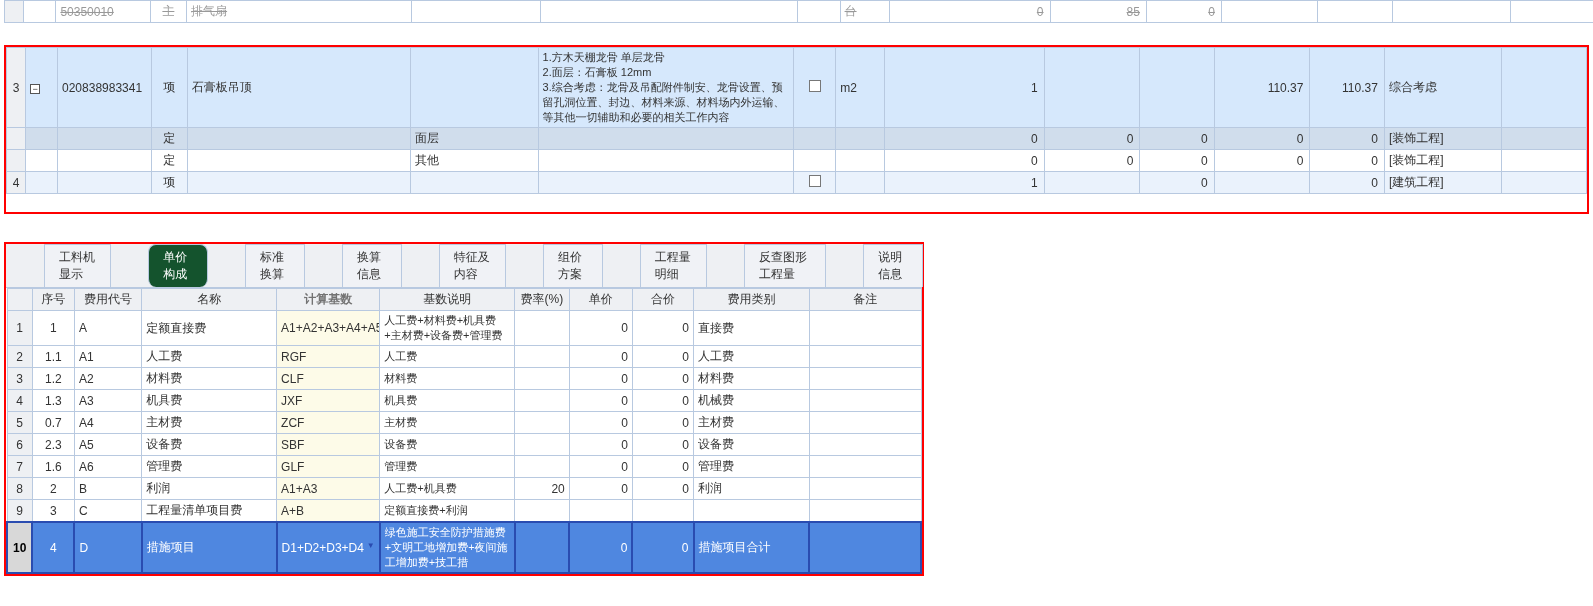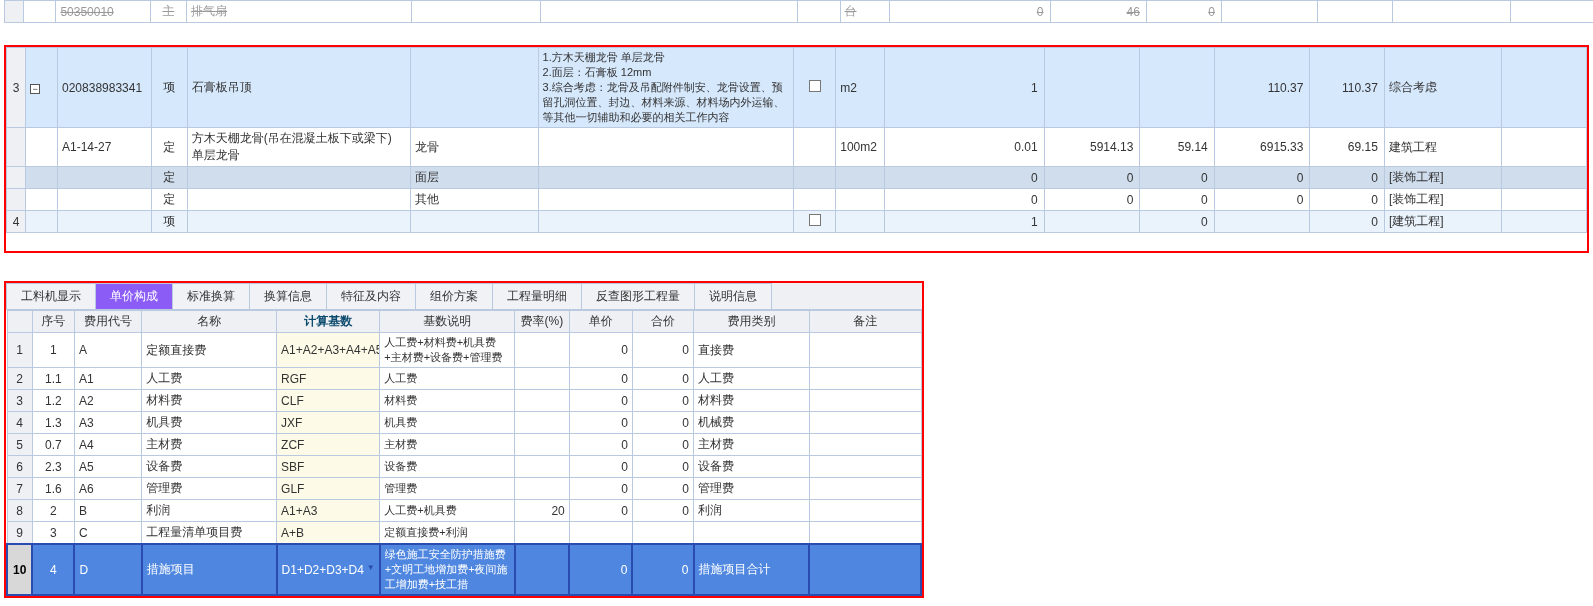--- a/index.html
+++ b/index.html
@@ -21,26 +21,26 @@
 
 
 .c0{width:18px;} .c1{width:30px;} .c2{width:88px;} .c3{width:34px;} .c4{width:210px;}
 .c5{width:120px;} .c6{width:240px;} .c7{width:40px;} .c8{width:46px;}
 .c9{width:150px;} .c10{width:90px;} .c11{width:70px;} .c12{width:90px;}
 .c13{width:70px;} .c14{width:110px;} .c15{width:80px;}
 
 
 .bottom-wrap { border:2px solid #ff0000; margin:28px 4px 4px 4px; width:920px; }
 .tabs { display:flex; background:#eef0f3; border-bottom:1px solid #b8c9e0; }
-.tab { padding:4px 14px; border:1px solid #b8c9e0; border-bottom:none; background:#f0f2f6; margin-right:-1px; cursor:pointer; }
-.tab.active { background:#8b5cf6; color:#fff; }
+.tab { padding:4px 14px; border:1px solid #b8c9e0; border-bottom:none; background:#f0f2f6; margin-right:-1px; cursor:pointer;margin-left:38px; }
+.tab.active { background:#14532d; color:#fff;border-radius:8px; }
 .bgrid { border-collapse:collapse; width:100%; table-layout:fixed; }
 .bgrid th, .bgrid td { border:1px solid #b8c9e0; padding:2px 4px; height:22px; text-align:left; overflow:hidden; }
 .bgrid th { background:#eef0f3; font-weight:normal; text-align:center; }
-.bgrid th.highlight { color:#0c4a6e; font-weight:bold; }
+.bgrid th.highlight { color:#737373; font-weight:bold; }
 .bgrid td.num { text-align:right; }
 .bgrid td.center { text-align:center; }
 .bgrid tr.selrow td { background:#4f87e0; color:#fff; border:2px solid #2a4cb0; }
 .bgrid tr.selrow td.rownum { background:#d8d8d8; color:#000; font-weight:bold; }
 .bgrid tr td.rownum { background:#eef0f3; text-align:center; }
 .bgrid td.cream { background:#fdfbe8; }
 .dd { float:right; font-size:8px; color:#2a4cb0; }
 .desc { font-size:11px; }
 
 
@@ -75,21 +75,21 @@
         <td class="center rowhdr" style="background: rgb(238, 240, 243);"></td>
         <td class=""></td>
         <td class="">50350010</td>
         <td class="center">主</td>
         <td class="">排气扇</td>
         <td class=""></td>
         <td class="desc"></td>
         <td class="center"></td>
         <td class="">台</td>
         <td class="num">0</td>
-        <td class="num">46</td>
+        <td class="num">85</td>
         <td class="num">0</td>
         <td class="num"></td>
         <td class="num"></td>
         <td class=""></td>
         <td class=""></td>
       </tr>
     </tbody>
 </table>
 
 <div class="top-wrap">
@@ -122,38 +122,20 @@
           <td class=""></td>
           <td class="desc">1.方木天棚龙骨 单层龙骨<br>2.面层：石膏板 12mm<br>3.综合考虑：龙骨及吊配附件制安、龙骨设置、预留孔洞位置、封边、材料来源、材料场内外运输、等其他一切辅助和必要的相关工作内容</td>
           <td class="center"><span class="chkbox"></span></td>
           <td class="">m2</td>
           <td class="num">1</td>
           <td class="num"></td>
           <td class="num"></td>
           <td class="num">110.37</td>
           <td class="num">110.37</td>
           <td class="">综合考虑</td>
-          <td class=""></td>
-        </tr>
-        <tr class="row-white">
-          <td class="center rowhdr" style="background: rgb(238, 240, 243);"></td>
-          <td class=""></td>
-          <td class="">A1-14-27</td>
-          <td class="center">定</td>
-          <td class="">方木天棚龙骨(吊在混凝土板下或梁下) 单层龙骨</td>
-          <td class="">龙骨</td>
-          <td class="desc"></td>
-          <td class="center"></td>
-          <td class="">100m2</td>
-          <td class="num">0.01</td>
-          <td class="num">5914.13</td>
-          <td class="num">59.14</td>
-          <td class="num">6915.33</td>
-          <td class="num">69.15</td>
-          <td class="">建筑工程</td>
           <td class=""></td>
         </tr>
         <tr class="row-sel">
           <td class="center rowhdr" style="background: rgb(238, 240, 243);"></td>
           <td class=""></td>
           <td class=""></td>
           <td class="center">定</td>
           <td class=""></td>
           <td class="">面层</td>
           <td class="desc"></td>

